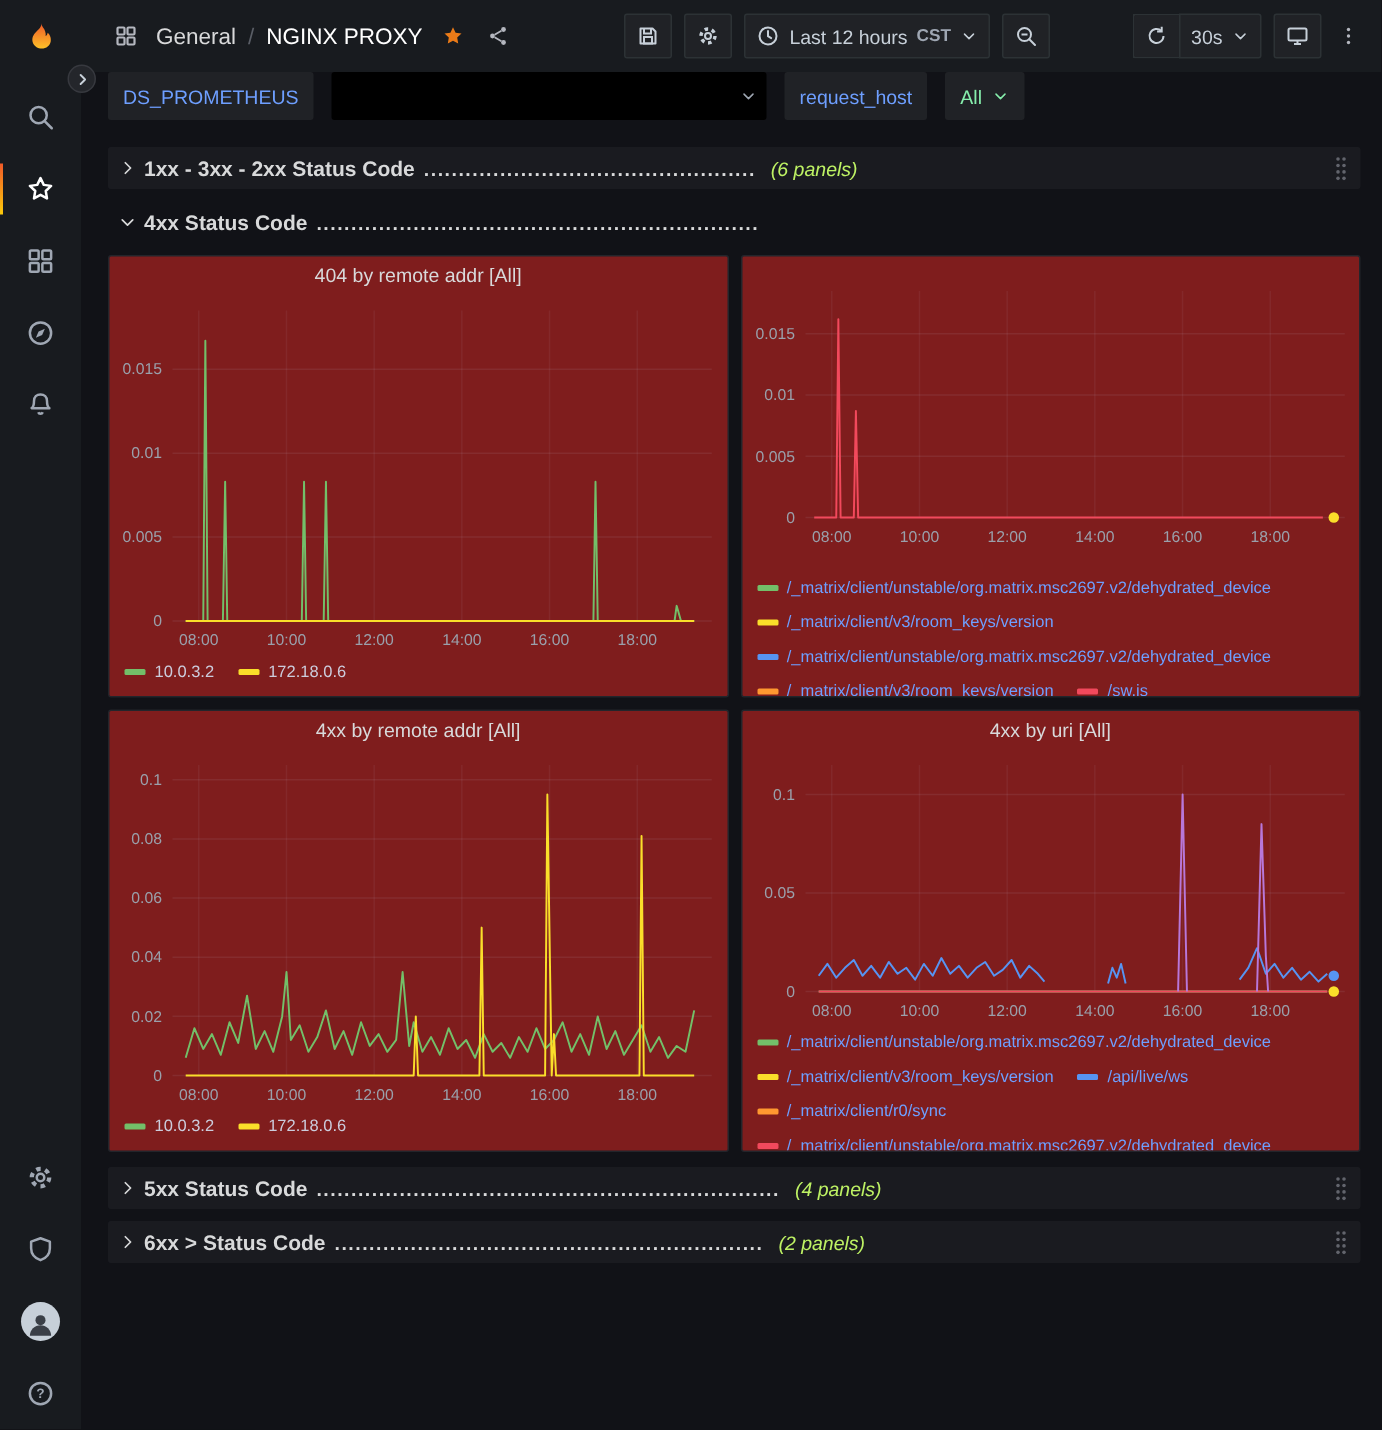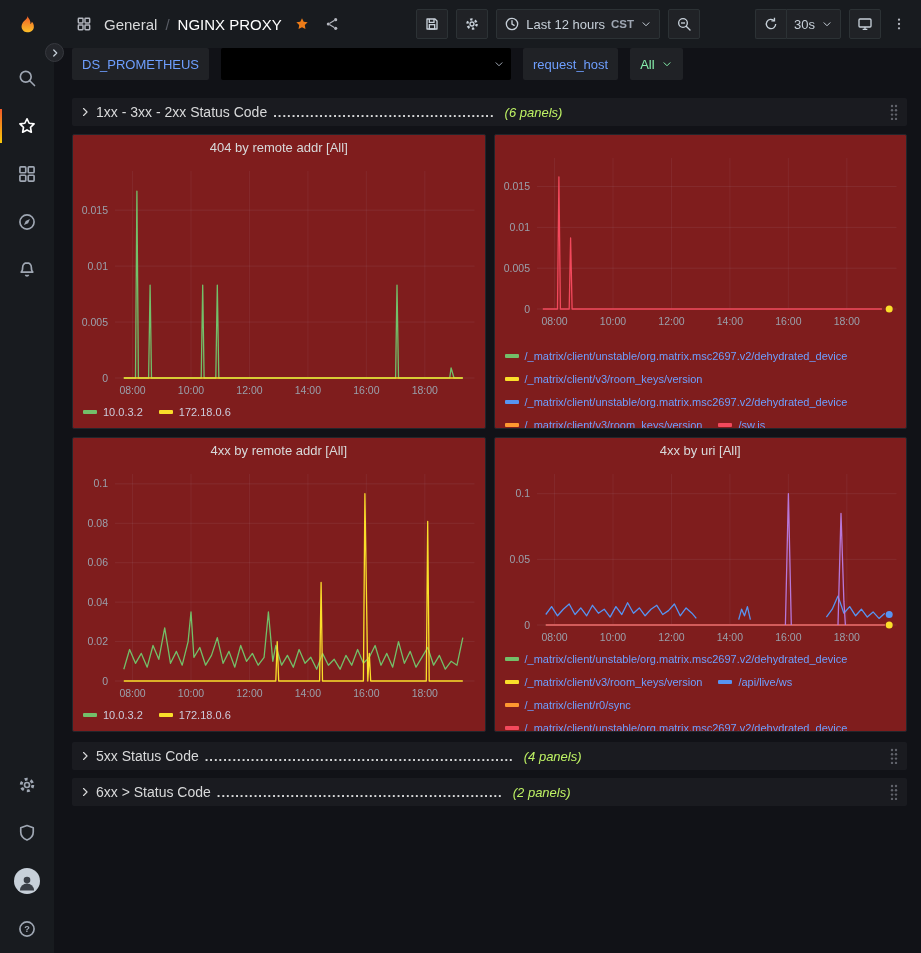--- a/index.html
+++ b/index.html
@@ -54,21 +54,21 @@
   .chip.value { color:#86efac; cursor:pointer; }
   .black-dd { width:290px; height:32px; background:#000; border-radius:2px; display:flex;
     align-items:center; justify-content:flex-end; padding:0 6px; cursor:pointer; color:#9fa7b3; }
 
   
   .content { flex:1; padding:6px 14px 0 18px; overflow:hidden; }
   .row-head { display:flex; align-items:center; height:28px; margin-bottom:8px; cursor:pointer;
     color:#d8d9da; padding:0 4px; border-radius:2px; }
   .row-head.collapsed { background:rgba(204,204,220,0.05); }
   .row-chev { color:#d8d9da; display:inline-flex; width:18px; justify-content:center; }
-  .row-title { font-size:14px; font-weight:400; margin:0 6px 0 2px; white-space:nowrap; }
+  .row-title { font-size:14px; font-weight:700; margin:0 6px 0 2px; white-space:nowrap; }
   .row-leader { font-size:13px; font-weight:700; letter-spacing:1px; white-space:nowrap; overflow:hidden; }
   .row-count { font-size:13px; font-style:italic; color:#bef264; margin-left:10px; white-space:nowrap; }
   .row-handle { margin-left:auto; color:#62646c; display:inline-flex; padding:0 4px; cursor:grab; }
 
   #panels-grid { display:grid; grid-template-columns:1fr 1fr; gap:8px; margin:0 0 10px 0; }
   .panel { background:#7f1d1d; border:1px solid #23252b; border-radius:2px; height:295px;
     display:flex; flex-direction:column; overflow:hidden; }
   .panel-title { flex:0 0 26px; line-height:26px; text-align:center; font-size:13px; font-weight:500;
     color:#d8d9da; cursor:pointer; white-space:nowrap; overflow:hidden; }
   .panel-chart { flex:1 1 auto; position:relative; min-height:0; }
@@ -304,20 +304,29 @@
               <circle cx="7" cy="7.3" r="1.2"></circle>
               <circle cx="3" cy="11.6" r="1.2"></circle>
               <circle cx="7" cy="11.6" r="1.2"></circle>
               <circle cx="3" cy="15.9" r="1.2"></circle>
               <circle cx="7" cy="15.9" r="1.2"></circle>
             </g>
           </svg>
         </span>
     </div>
 
+    <div class="row-head">
+      <span class="row-chev">
+          <svg class="i14" viewBox="0 0 24 24">
+            <path d="M6 9.5l6 6 6-6" fill="none" stroke="currentColor" stroke-width="2" stroke-linecap="round" stroke-linejoin="round"></path>
+          </svg>
+        </span>
+      <span class="row-title">4xx Status Code</span>
+      <span class="row-leader">................................................................</span>
+    </div>
 
     <div id="panels-grid">
         <div class="panel">
     <div class="panel-title">404 by remote addr [All]</div>
     <div class="panel-chart">
       <svg viewBox="0 0 411.5 239">
               <line x1="59.536585365853654" x2="59.536585365853654" y1="10" y2="217" stroke="rgba(204,204,220,0.07)"></line>
               <text class="tick" x="59.536585365853654" y="233" text-anchor="middle">08:00</text>
               <line x1="117.99186991869918" x2="117.99186991869918" y1="10" y2="217" stroke="rgba(204,204,220,0.07)"></line>
               <text class="tick" x="117.99186991869918" y="233" text-anchor="middle">10:00</text>

